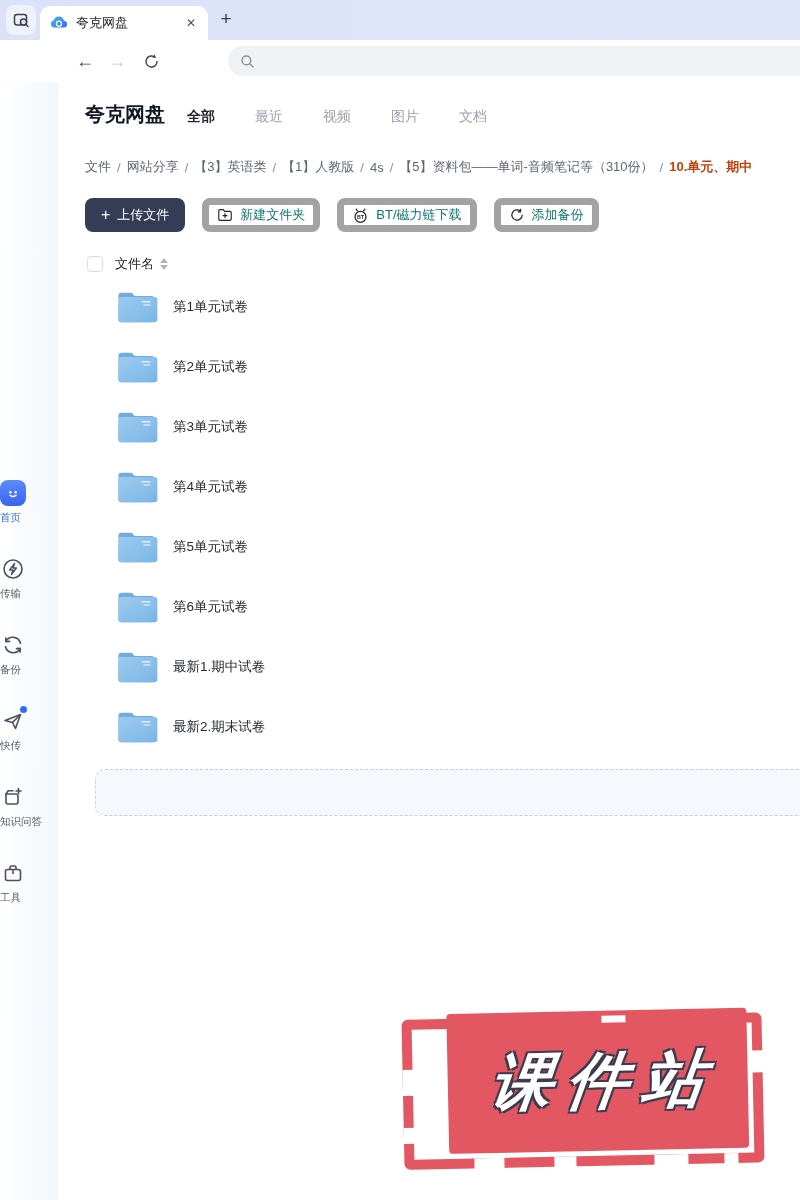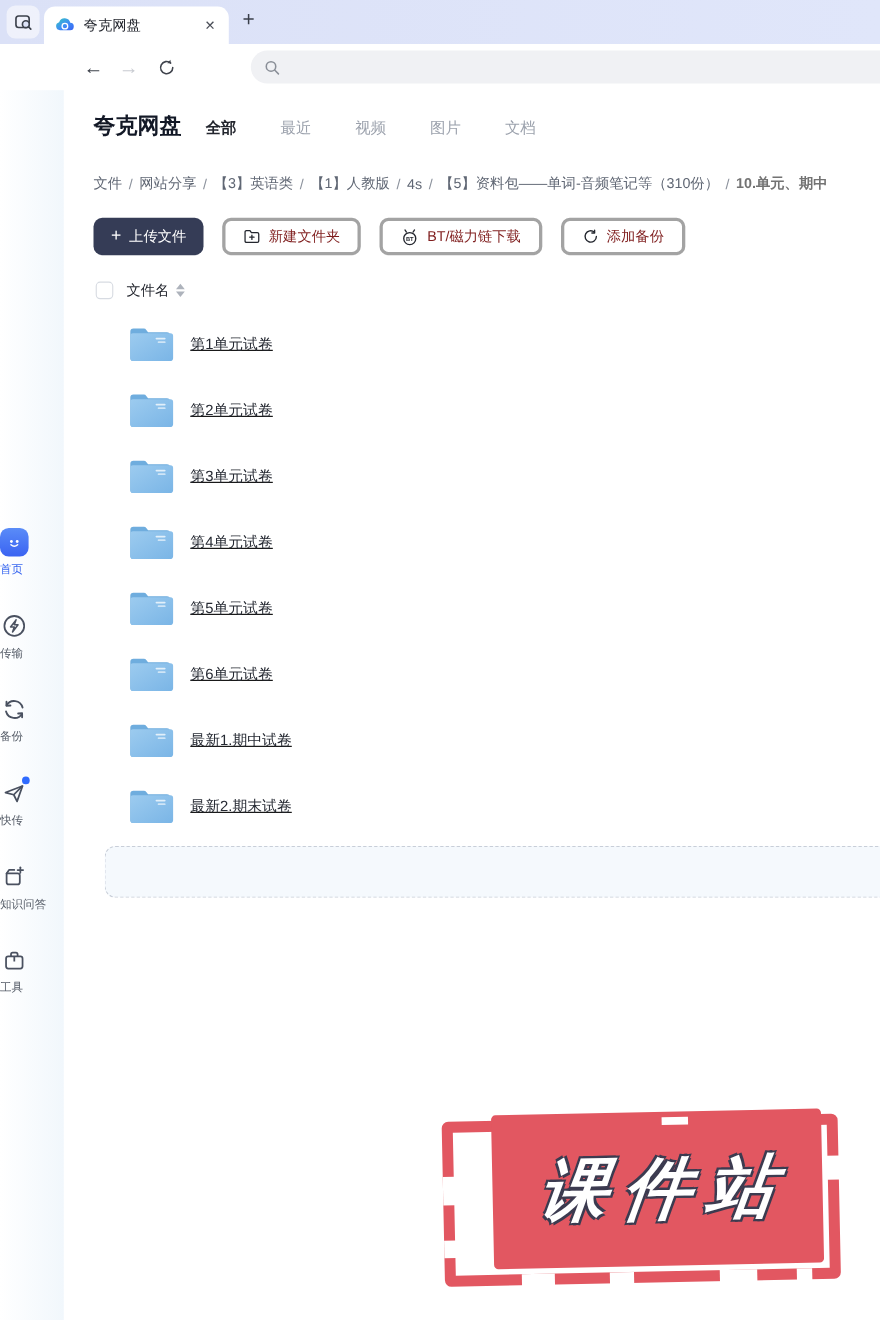--- a/index.html
+++ b/index.html
@@ -43,38 +43,38 @@
   
   .page-title{position:absolute;left:85px;top:101px;font-size:20px;font-weight:800;color:#121826;}
   .view-tabs{position:absolute;left:187px;top:108px;display:flex;gap:40px;font-size:14px;color:#9ba1ac;}
   .view-tab{cursor:default;}
   .view-tab.active{color:#23262e;font-weight:700;}
 
   
   .breadcrumb{position:absolute;left:85px;top:158px;display:flex;gap:6px;font-size:13px;
     color:#606774;white-space:nowrap;align-items:center;}
   .crumb-sep{color:#8b919c;}
-  .crumb-current{font-weight:700;color:#737373;}
+  .crumb-current{font-weight:700;color:#c2410c;}
 
   
   .actions{position:absolute;left:85px;top:198px;display:flex;gap:17px;height:34px;}
-  .btn{display:flex;align-items:center;gap:7px;height:34px;padding:0 16px;border-radius:8px;
-    background:#fff;border:3px solid #a3a3a3;font-size:13px;color:#7f1d1d;box-sizing:border-box;}
+  .btn{display:flex;align-items:center;gap:7px;height:34px;padding:0 8px;border-radius:8px;
+    background:#fff;border:7px solid #a3a3a3;font-size:13px;color:#0f766e;box-sizing:border-box;}
   .btn-dark{background:#353c56;border:none;color:#fff;padding:0 16px;}
   .btn-dark .plus-glyph{font-size:16px;line-height:1;}
 
   
   .list-header{position:absolute;left:87px;top:255px;display:flex;align-items:center;}
   .checkbox{width:16px;height:16px;border:1px solid #d7dbe2;border-radius:4px;background:#fff;box-sizing:border-box;}
   .col-name{margin-left:12px;font-size:13px;color:#23262e;font-weight:500;}
   .sort-ico{display:flex;flex-direction:column;gap:2px;margin-left:6px;}
   .tri-up{width:0;height:0;border-left:4px solid transparent;border-right:4px solid transparent;border-bottom:5px solid #aeb3bc;}
   .tri-dn{width:0;height:0;border-left:4px solid transparent;border-right:4px solid transparent;border-top:5px solid #aeb3bc;}
 
-  .rows{position:absolute;left:85px;top:283px;width:715px;text-decoration:underline;}
+  .rows{position:absolute;left:85px;top:277px;width:715px;}
   .file-row{height:60px;display:flex;align-items:center;padding-left:30px;}
   .file-label{margin-left:15px;font-size:13.5px;color:#262a33;}
 
   .dropzone{position:absolute;left:95px;top:769px;width:725px;height:47px;border:1px dashed #c8ced8;
     border-radius:10px;background:#f5f9fd;box-sizing:border-box;}
 
   
   .stamp{position:absolute;left:403px;top:1006px;width:372px;height:172px;transform:rotate(-1.2deg);}
   .stamp-frame{position:absolute;left:0;top:10px;width:360px;height:150px;border:10px solid #e25761;
     border-radius:6px;box-sizing:border-box;}

